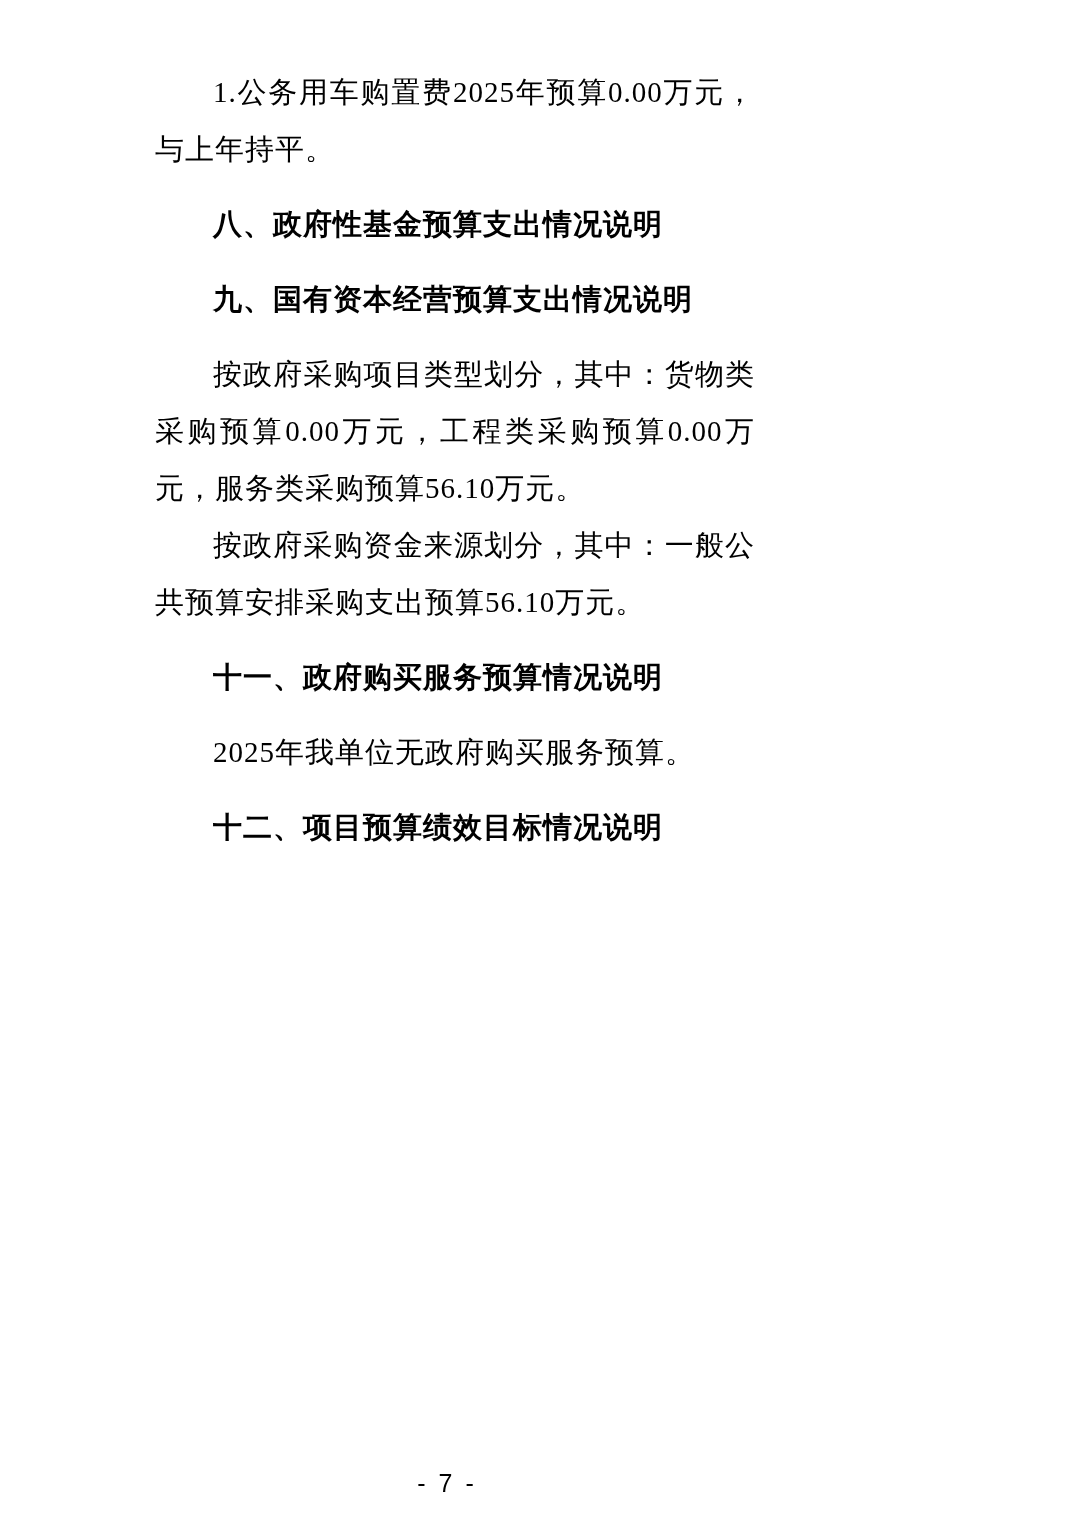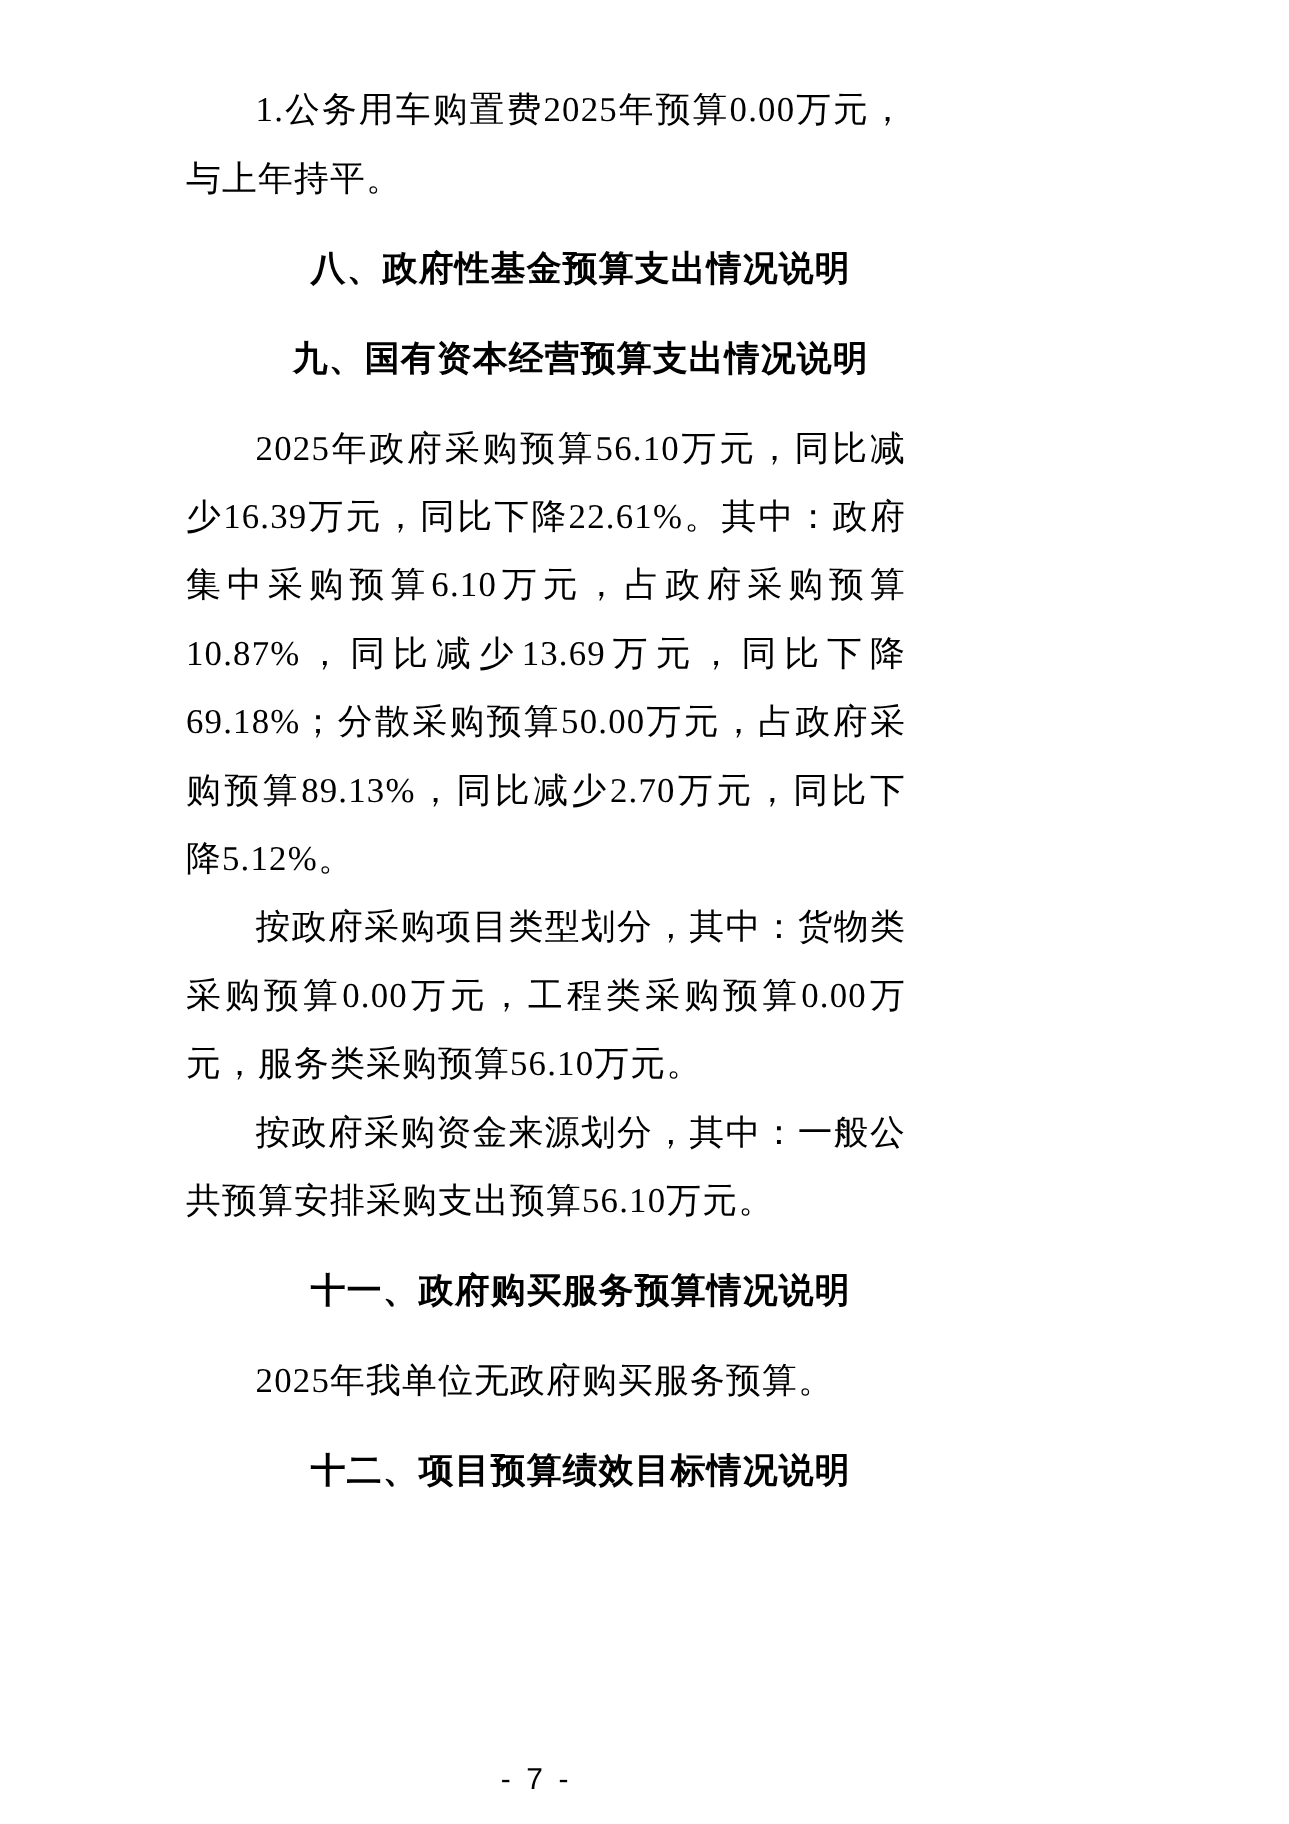--- a/index.html
+++ b/index.html
@@ -37,21 +37,20 @@
   }
   .heading {
     margin: 18px 0 18px 0;
     font-size: 29px;
     line-height: 57px;
     text-indent: 2em;
     font-weight: 700;
     letter-spacing: 1px;
     font-family: "Liberation Sans", "DejaVu Sans", sans-serif;
     color: #000000;
-    text-align: center;
   }
   .page-number {
     position: absolute;
     bottom: 22px;
     left: 0;
     width: 100%;
     text-align: center;
     font-size: 25px;
     letter-spacing: 3px;
     font-family: "Liberation Sans", "DejaVu Sans", sans-serif;
@@ -66,21 +65,20 @@
   <p class="para">1.公务用车购置费2025年预算0.00万元，与上年持平。</p>
 
 
   <h2 class="heading">八、政府性基金预算支出情况说明</h2>
 
 
   <h2 class="heading">九、国有资本经营预算支出情况说明</h2>
 
 
 
-  <p class="para">2025年政府采购预算56.10万元，同比减少16.39万元，同比下降22.61%。其中：政府集中采购预算6.10万元，占政府采购预算10.87%，同比减少13.69万元，同比下降69.18%；分散采购预算50.00万元，占政府采购预算89.13%，同比减少2.70万元，同比下降5.12%。</p>
 
   <p class="para">按政府采购项目类型划分，其中：货物类采购预算0.00万元，工程类采购预算0.00万元，服务类采购预算56.10万元。</p>
 
   <p class="para">按政府采购资金来源划分，其中：一般公共预算安排采购支出预算56.10万元。</p>
 
   <h2 class="heading">十一、政府购买服务预算情况说明</h2>
 
   <p class="para">2025年我单位无政府购买服务预算。</p>
 
   <h2 class="heading">十二、项目预算绩效目标情况说明</h2>

